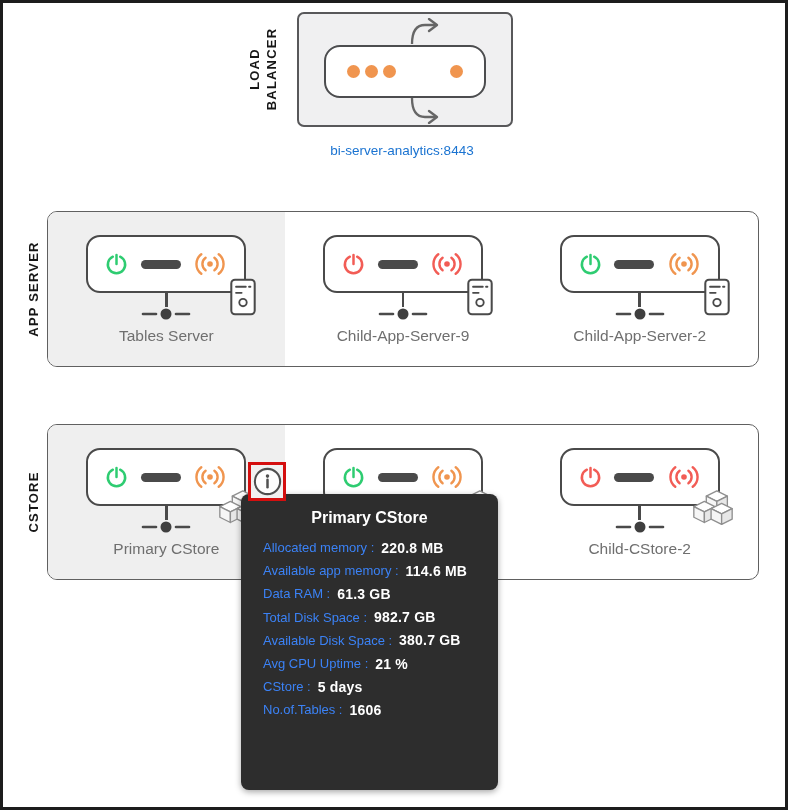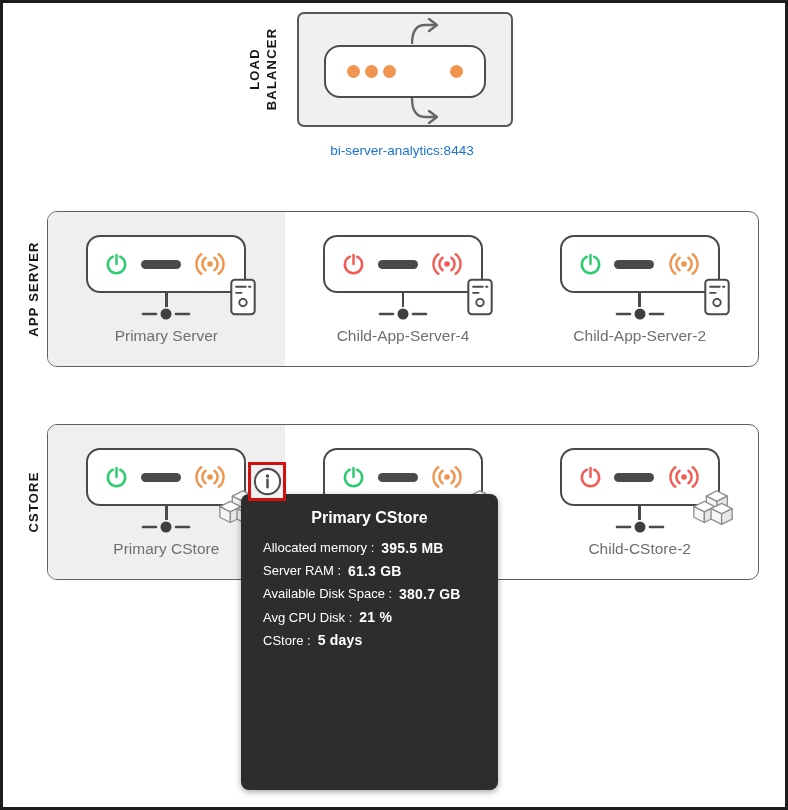--- a/index.html
+++ b/index.html
@@ -61,21 +61,21 @@
     justify-content:center;z-index:20;}
   .info{width:29px;height:29px;cursor:pointer;}
 
   
   .tooltip{position:absolute;left:238px;top:491px;width:257px;height:296px;box-sizing:border-box;
     background:var(--tooltip_bg);border-radius:8px;z-index:10;padding-top:15px;color:#fff;
     box-shadow:0 2px 6px rgba(0,0,0,0.35);}
   .tt-title{text-align:center;font-size:16px;font-weight:700;margin-bottom:9px;}
   .tt-rows{padding-left:22px;}
   .tt-row{height:23.2px;display:flex;align-items:center;font-size:13px;}
-  .tt-label{color:#ffffff;font-weight:400;}
+  .tt-label{color:#3b82f6;font-weight:400;}
   .tt-value{font-weight:700;font-size:14px;margin-left:7px;letter-spacing:0.2px;color:#fff;}
 </style>
 </head>
 <body>
 
 <svg width="0" height="0" style="position:absolute">
   <defs>
     <g id="g-power">
       <path d="M8.2,3.9 A9,9 0 1 0 15.8,3.9" fill="none" stroke="currentColor" stroke-width="2.6" stroke-linecap="round"></path>
       <line x1="12" y1="2" x2="12" y2="11.5" stroke="currentColor" stroke-width="2.6" stroke-linecap="round"></line>
@@ -156,41 +156,41 @@
             <use href="#g-signal"></use>
           </svg>
         <svg class="corner tower" viewBox="0 0 28 40">
             <use href="#g-tower"></use>
           </svg>
       </div>
       <div class="connector"></div>
       <svg class="node" viewBox="0 0 50 14">
           <use href="#g-node"></use>
         </svg>
-      <div class="name">Primary Server</div>
+      <div class="name">Tables Server</div>
     </div>
 
     <div class="col">
       <div class="chassis">
         <svg class="icon power st-off" viewBox="0 0 24 24">
             <use href="#g-power"></use>
           </svg>
         <div class="dash"></div>
         <svg class="icon signal st-off" viewBox="0 0 34 24">
             <use href="#g-signal"></use>
           </svg>
         <svg class="corner tower" viewBox="0 0 28 40">
             <use href="#g-tower"></use>
           </svg>
       </div>
       <div class="connector"></div>
       <svg class="node" viewBox="0 0 50 14">
           <use href="#g-node"></use>
         </svg>
-      <div class="name">Child-App-Server-4</div>
+      <div class="name">Child-App-Server-9</div>
     </div>
 
     <div class="col">
       <div class="chassis">
         <svg class="icon power st-on" viewBox="0 0 24 24">
             <use href="#g-power"></use>
           </svg>
         <div class="dash"></div>
         <svg class="icon signal st-warn" viewBox="0 0 34 24">
             <use href="#g-signal"></use>
@@ -276,43 +276,55 @@
         </svg>
       <div class="name">Child-CStore-2</div>
     </div>
   </div>
 
   <div class="tooltip">
     <div class="tt-title">Primary CStore</div>
     <div class="tt-rows">
   <div class="tt-row">
     <span class="tt-label">Allocated memory :</span>
-    <span class="tt-value">395.5 MB</span>
-  </div>
-
-
-  <div class="tt-row">
-    <span class="tt-label">Server RAM :</span>
+    <span class="tt-value">220.8 MB</span>
+  </div>
+
+  <div class="tt-row">
+    <span class="tt-label">Available app memory :</span>
+    <span class="tt-value">114.6 MB</span>
+  </div>
+
+  <div class="tt-row">
+    <span class="tt-label">Data RAM :</span>
     <span class="tt-value">61.3 GB</span>
   </div>
 
 
+  <div class="tt-row">
+    <span class="tt-label">Total Disk Space :</span>
+    <span class="tt-value">982.7 GB</span>
+  </div>
 
   <div class="tt-row">
     <span class="tt-label">Available Disk Space :</span>
     <span class="tt-value">380.7 GB</span>
   </div>
 
   <div class="tt-row">
-    <span class="tt-label">Avg CPU Disk :</span>
+    <span class="tt-label">Avg CPU Uptime :</span>
     <span class="tt-value">21 %</span>
   </div>
 
   <div class="tt-row">
     <span class="tt-label">CStore :</span>
     <span class="tt-value">5 days</span>
   </div>
 
 
+  <div class="tt-row">
+    <span class="tt-label">No.of.Tables :</span>
+    <span class="tt-value">1606</span>
+  </div>
 </div>
   </div>
 
 </div>
 
 </body></html>

